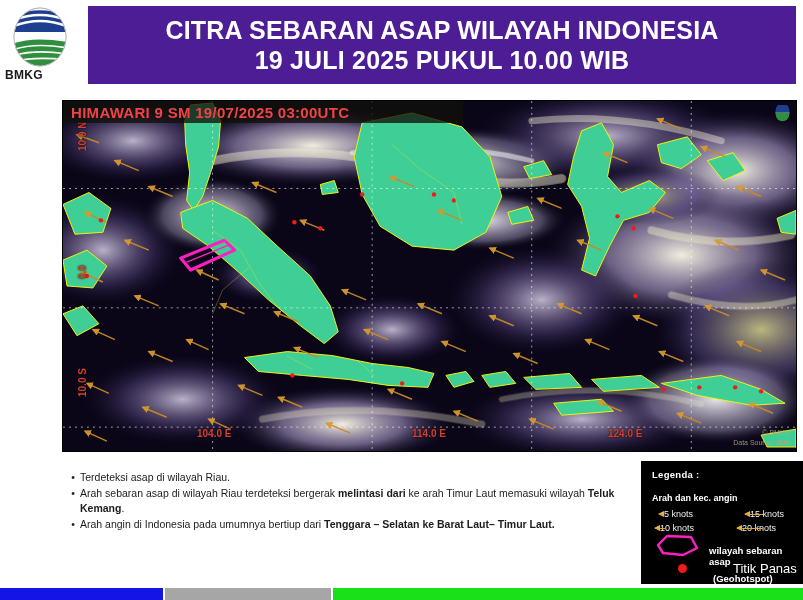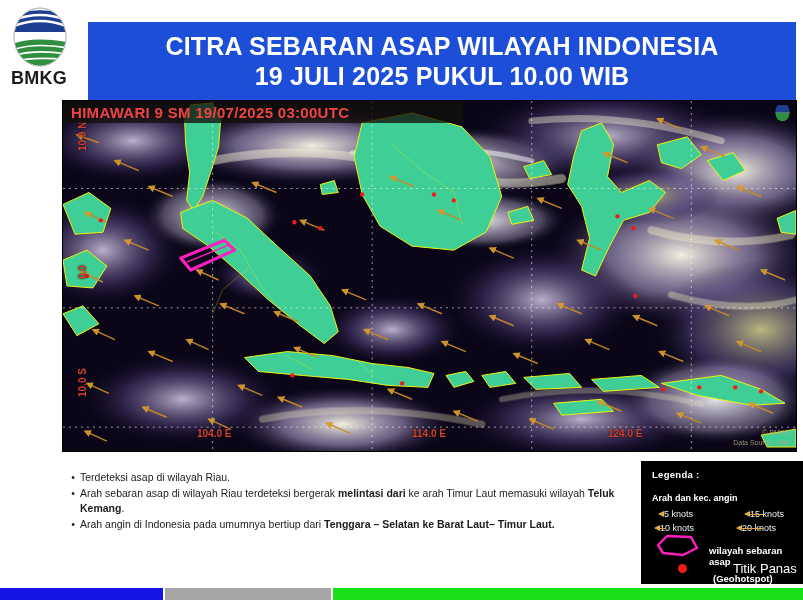--- a/index.html
+++ b/index.html
@@ -5,25 +5,25 @@
   html,body{margin:0;padding:0;}
   body{
     width:803px;height:600px;overflow:hidden;background:#ffffff;
     font-family:"Liberation Sans", sans-serif;
     position:relative;
   }
   
   #header{position:absolute;left:0;top:0;width:803px;height:100px;}
   #logo-wrap{position:absolute;left:5px;top:6px;width:68px;height:88px;}
   #logo-globe{position:absolute;left:7px;top:0;width:56px;height:62px;}
-  #logo-text{position:absolute;left:0;top:62px;width:68px;text-align:center;
-    font-weight:bold;font-size:18px;color:#1a1a1a;letter-spacing:.3px;}
+  #logo-text{position:absolute;left:0;top:62px;width:68px;text-align:left;
+    font-weight:bold;font-size:12px;color:#1a1a1a;letter-spacing:.3px;}
   #title-bar{position:absolute;left:88px;top:6px;width:708px;height:78px;
-    background:#1d4ed8;display:flex;flex-direction:column;
-    align-items:center;justify-content:center;margin-top:16px;}
+    background:#4c1d95;display:flex;flex-direction:column;
+    align-items:center;justify-content:center;}
   #title-bar .tline{color:#ffffff;font-weight:bold;font-size:25px;
     letter-spacing:.2px;line-height:1.22;white-space:nowrap;}
 
   
   #sat{position:absolute;left:62px;top:100px;width:735px;height:352px;
     background:#05030f;overflow:hidden;border:1px solid #000;box-sizing:border-box;}
   #sat-canvas{position:absolute;left:0;top:0;width:100%;height:100%;}
   #sat-label{position:absolute;left:0;top:0;width:400px;height:22px;
     background:rgba(18,16,10,.78);display:flex;align-items:center;}
   #sat-label span{color:#ef4444;font-weight:bold;font-size:15px;

